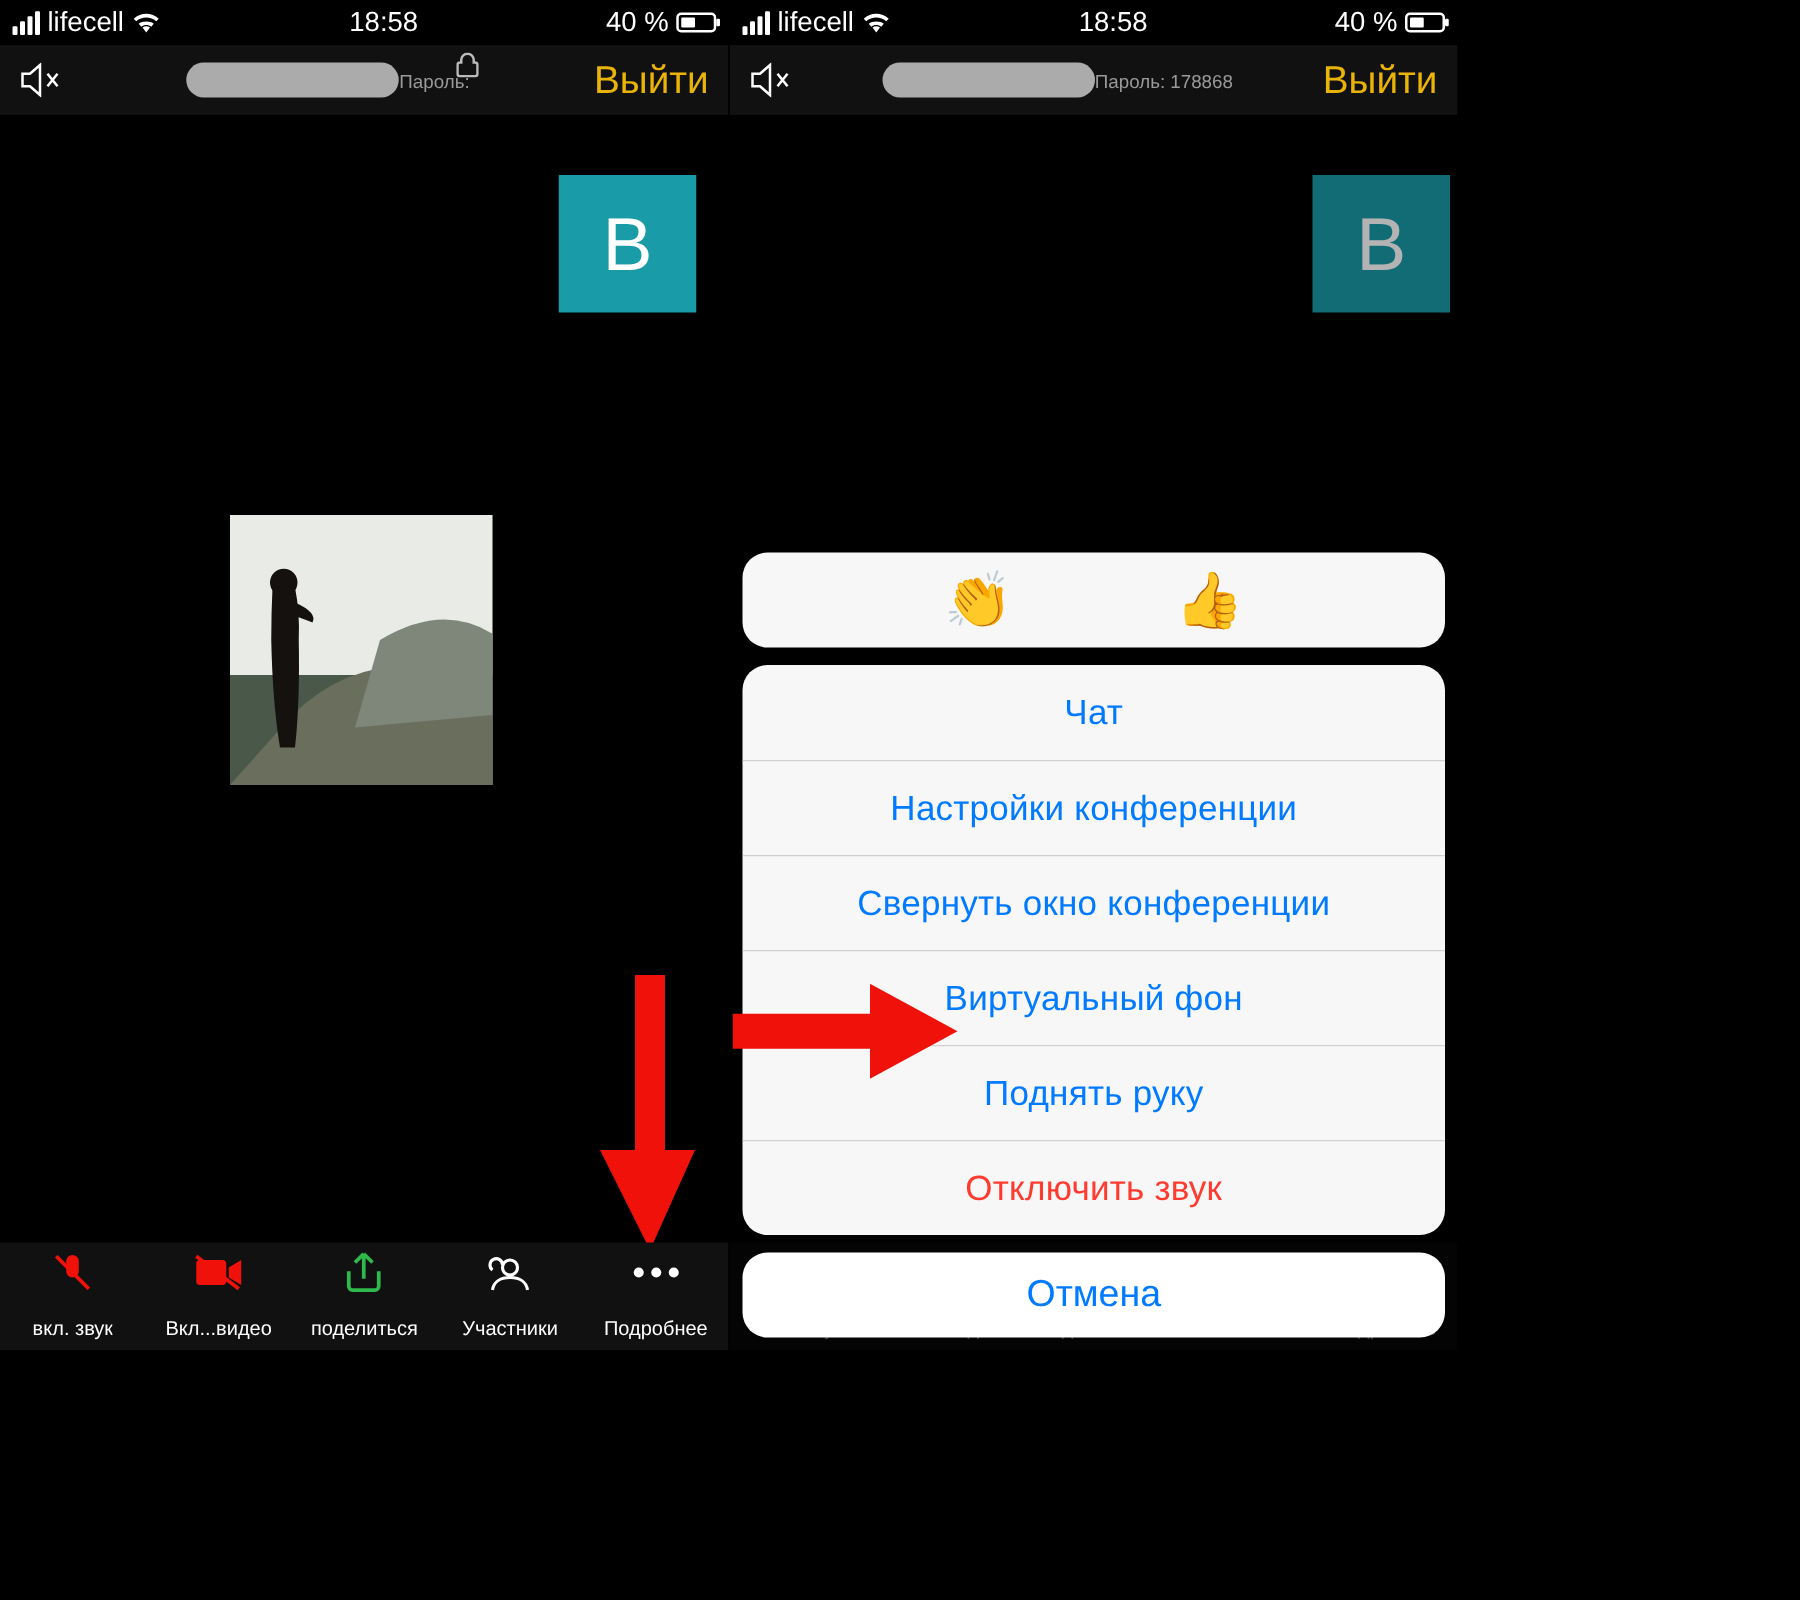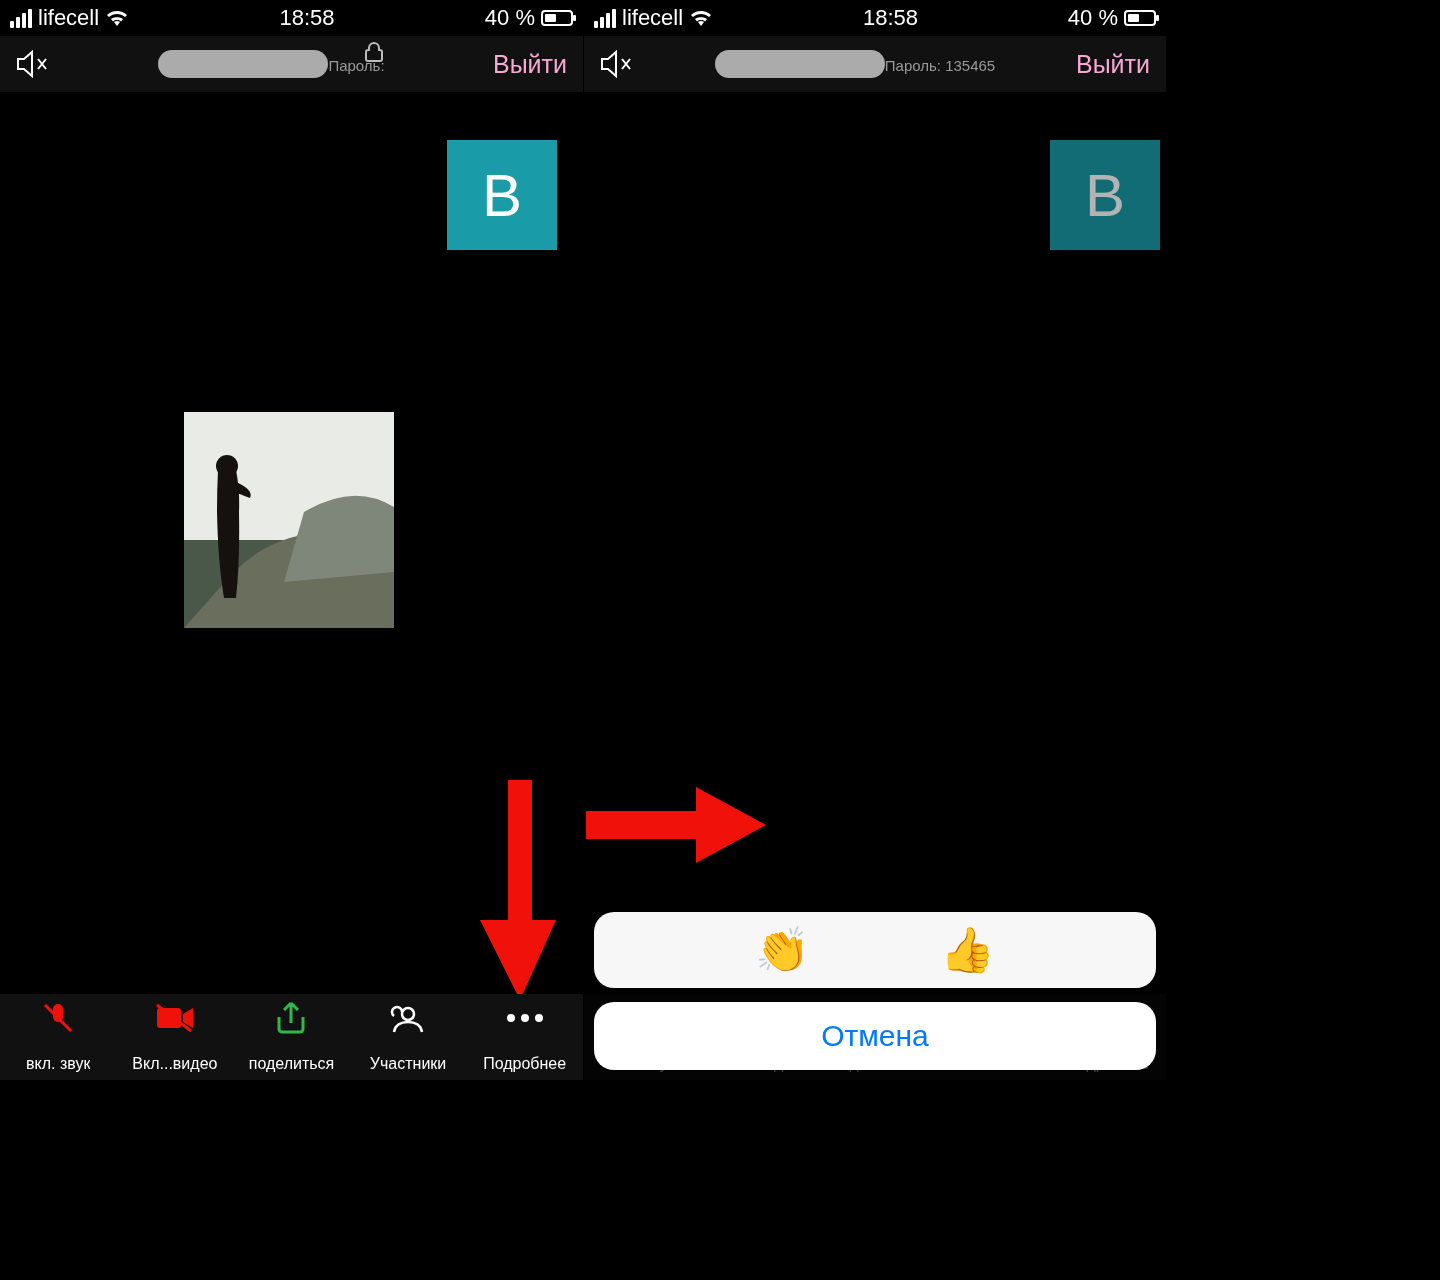--- a/index.html
+++ b/index.html
@@ -62,21 +62,21 @@
   .meeting-title{
     flex:1;display:flex;flex-direction:row;align-items:center;justify-content:center;
   }
   .meeting-title .bubble{
     width:170px;height:28px;background:#ababab;border-radius:14px;
   }
   .meeting-title .pwd{
     font-size:15px;color:#9a9a9a;margin-top:2px;
   }
   .leave-btn{
-    color:#f9a8d4;font-size:25px;font-weight:400;
+    color:#eab308;font-size:31px;font-weight:400;
   }
 
   
   .tile{
     position:absolute;
     width:110px;height:110px;
     background:#1a9ba8;
     display:flex;align-items:center;justify-content:center;
     font-size:60px;color:#fff;font-weight:400;
     font-family:"Helvetica Neue",Arial,sans-serif;
@@ -297,21 +297,21 @@
     </div>
 
     <div class="appheader">
       <span class="speaker-off">
         <svg width="34" height="28" viewBox="0 0 34 28">
             <path fill="none" stroke="#fff" stroke-width="2" d="M2 9h6l8-7v24l-8-7H2zM22 9l8 10M30 9l-8 10"></path>
           </svg>
       </span>
       <div class="meeting-title">
         <div class="bubble"></div>
-        <div class="pwd">Пароль: 135465</div>
+        <div class="pwd">Пароль: 178868</div>
       </div>
       <span class="leave-btn">Выйти</span>
     </div>
 
     <div class="tile tile-right">
       <span>В</span>
     </div>
 
     <div class="toolbar faded">
       <div class="tb-item">
@@ -336,20 +336,28 @@
       </div>
     </div>
 
     <div class="sheet-wrap">
       <div class="sheet">
         <div class="emoji-row">
           <span>👏</span>
           <span>👍</span>
         </div>
       </div>
+      <div class="sheet">
+        <div class="item" style="border-top:none">Чат</div>
+        <div class="item">Настройки конференции</div>
+        <div class="item">Свернуть окно конференции</div>
+        <div class="item">Виртуальный фон</div>
+        <div class="item">Поднять руку</div>
+        <div class="item danger">Отключить звук</div>
+      </div>
       <div class="cancel-sheet">Отмена</div>
     </div>
 
   </div>
 
   <svg class="arrow-right" viewBox="0 0 180 100">
     <path fill="#f0120a" d="M0 36h110V12l70 38-70 38V64H0z"></path>
   </svg>
 
 </div>

